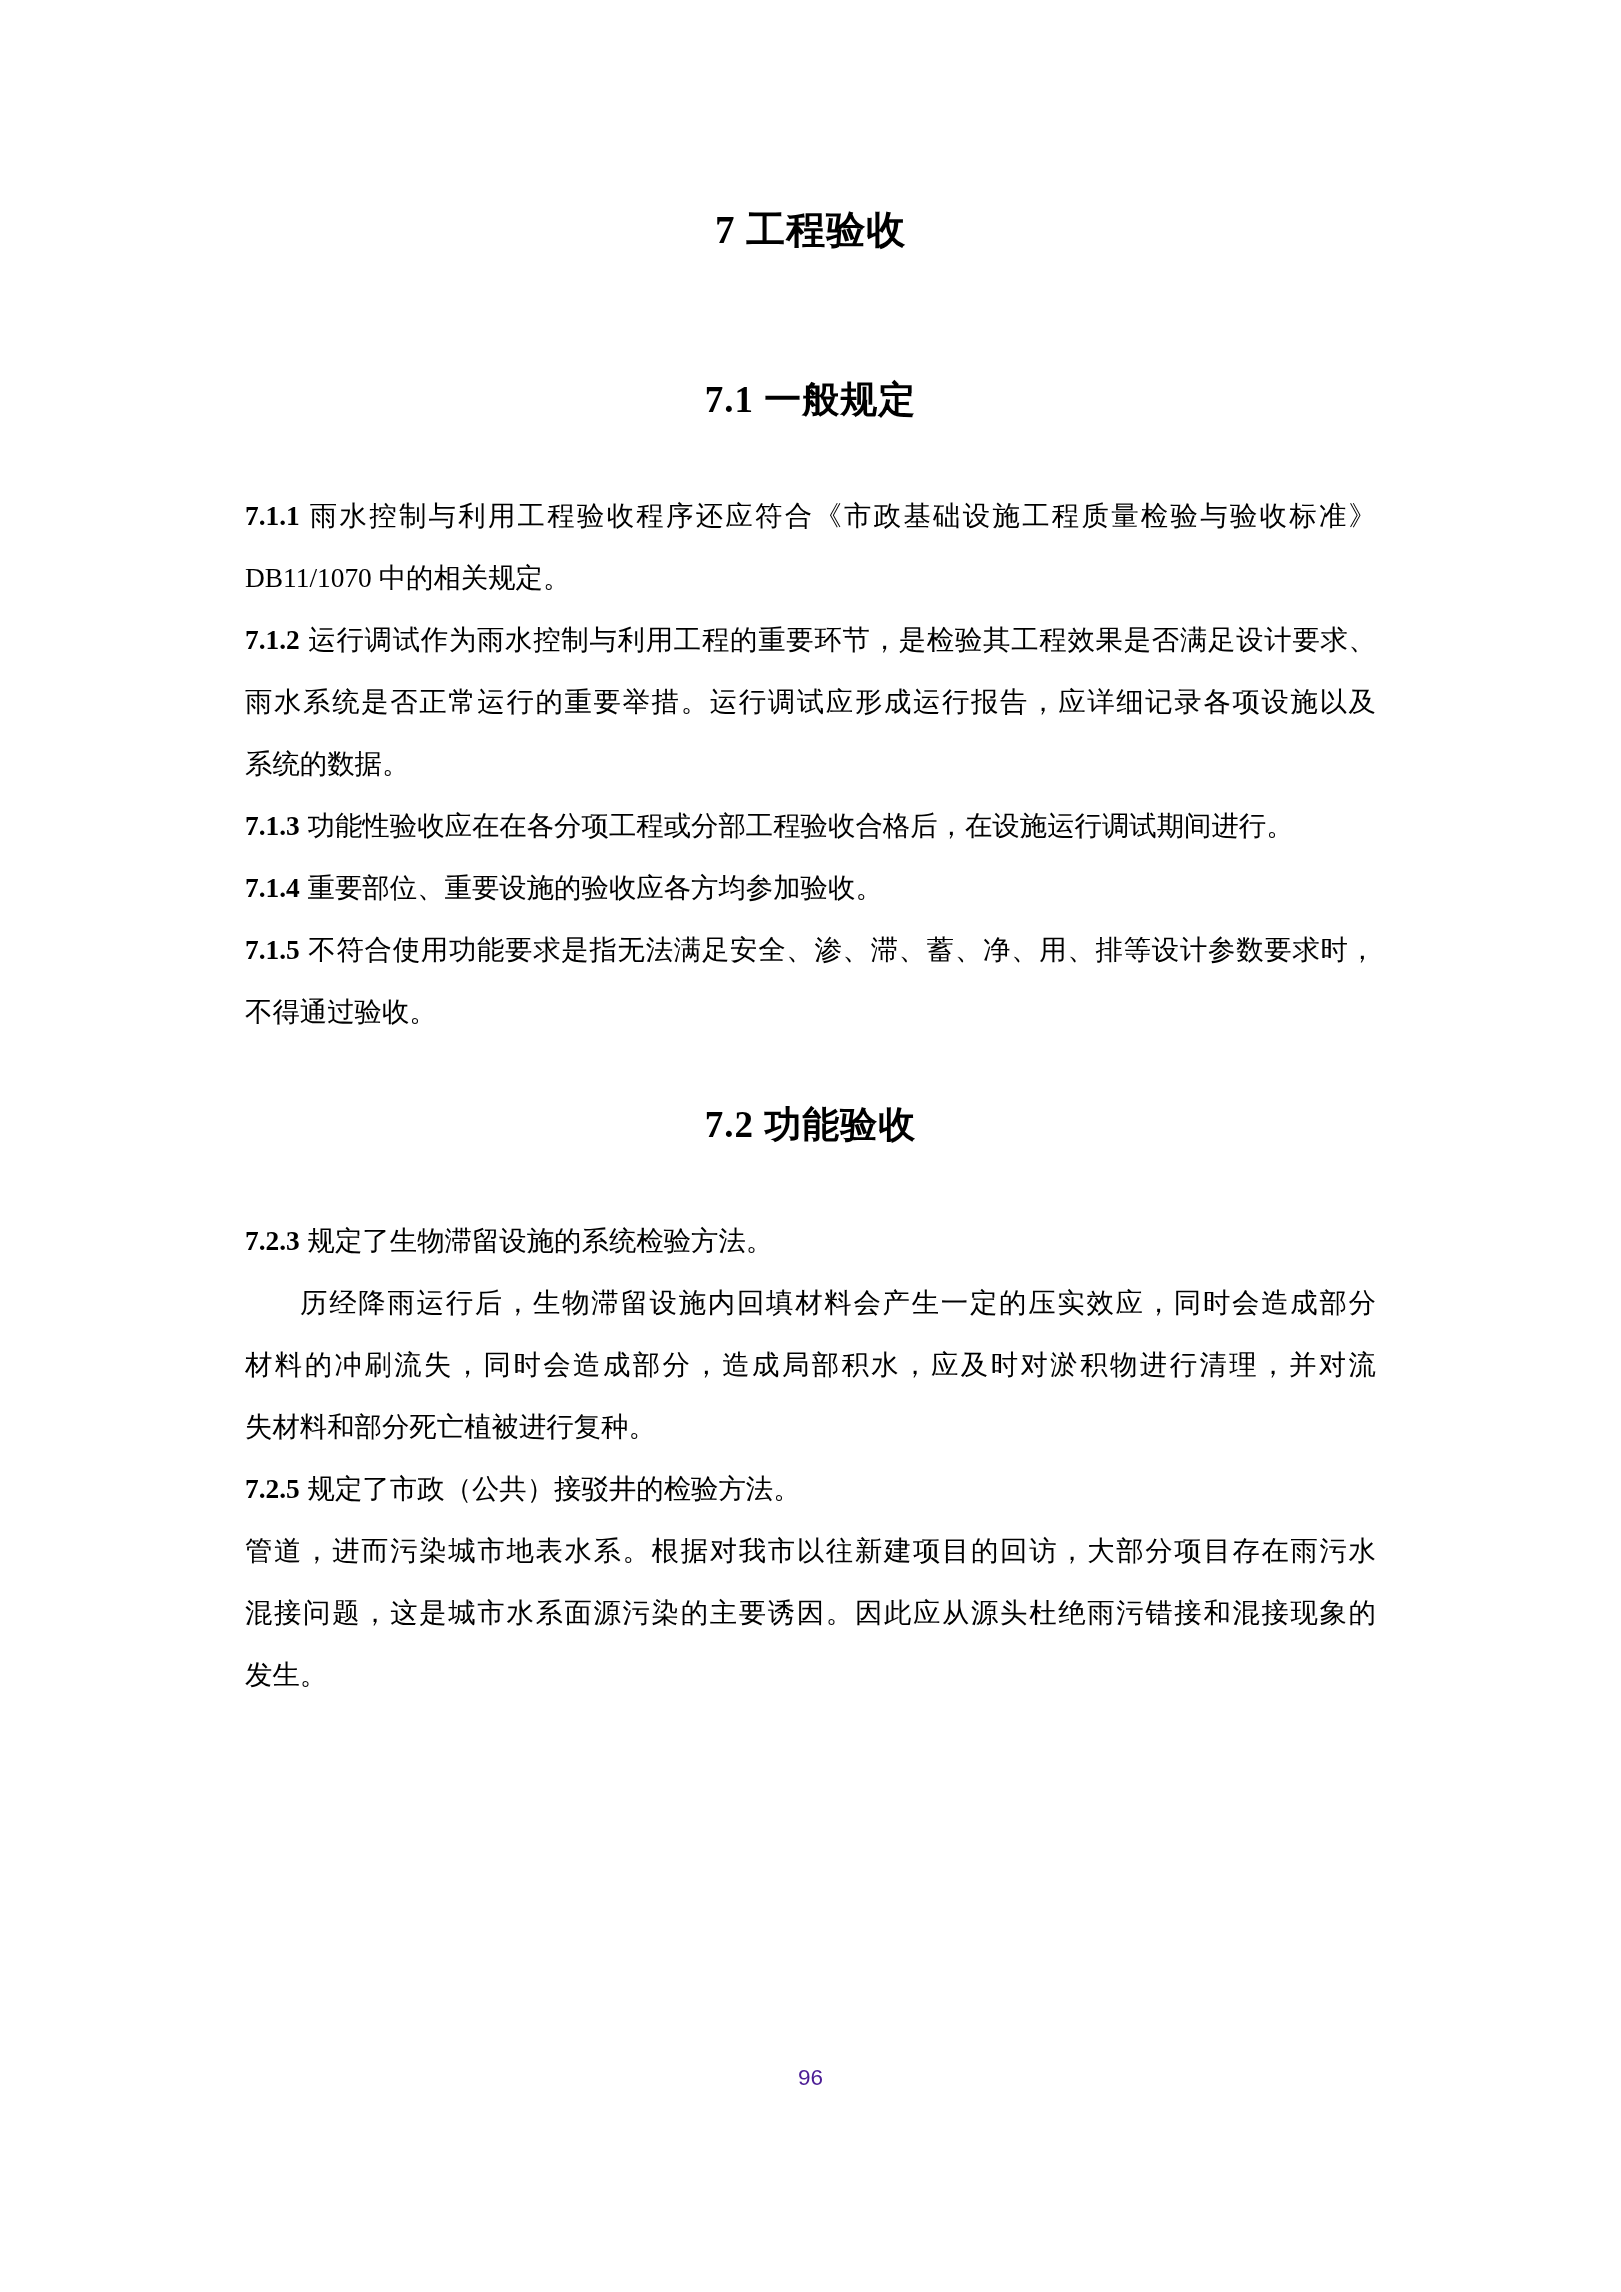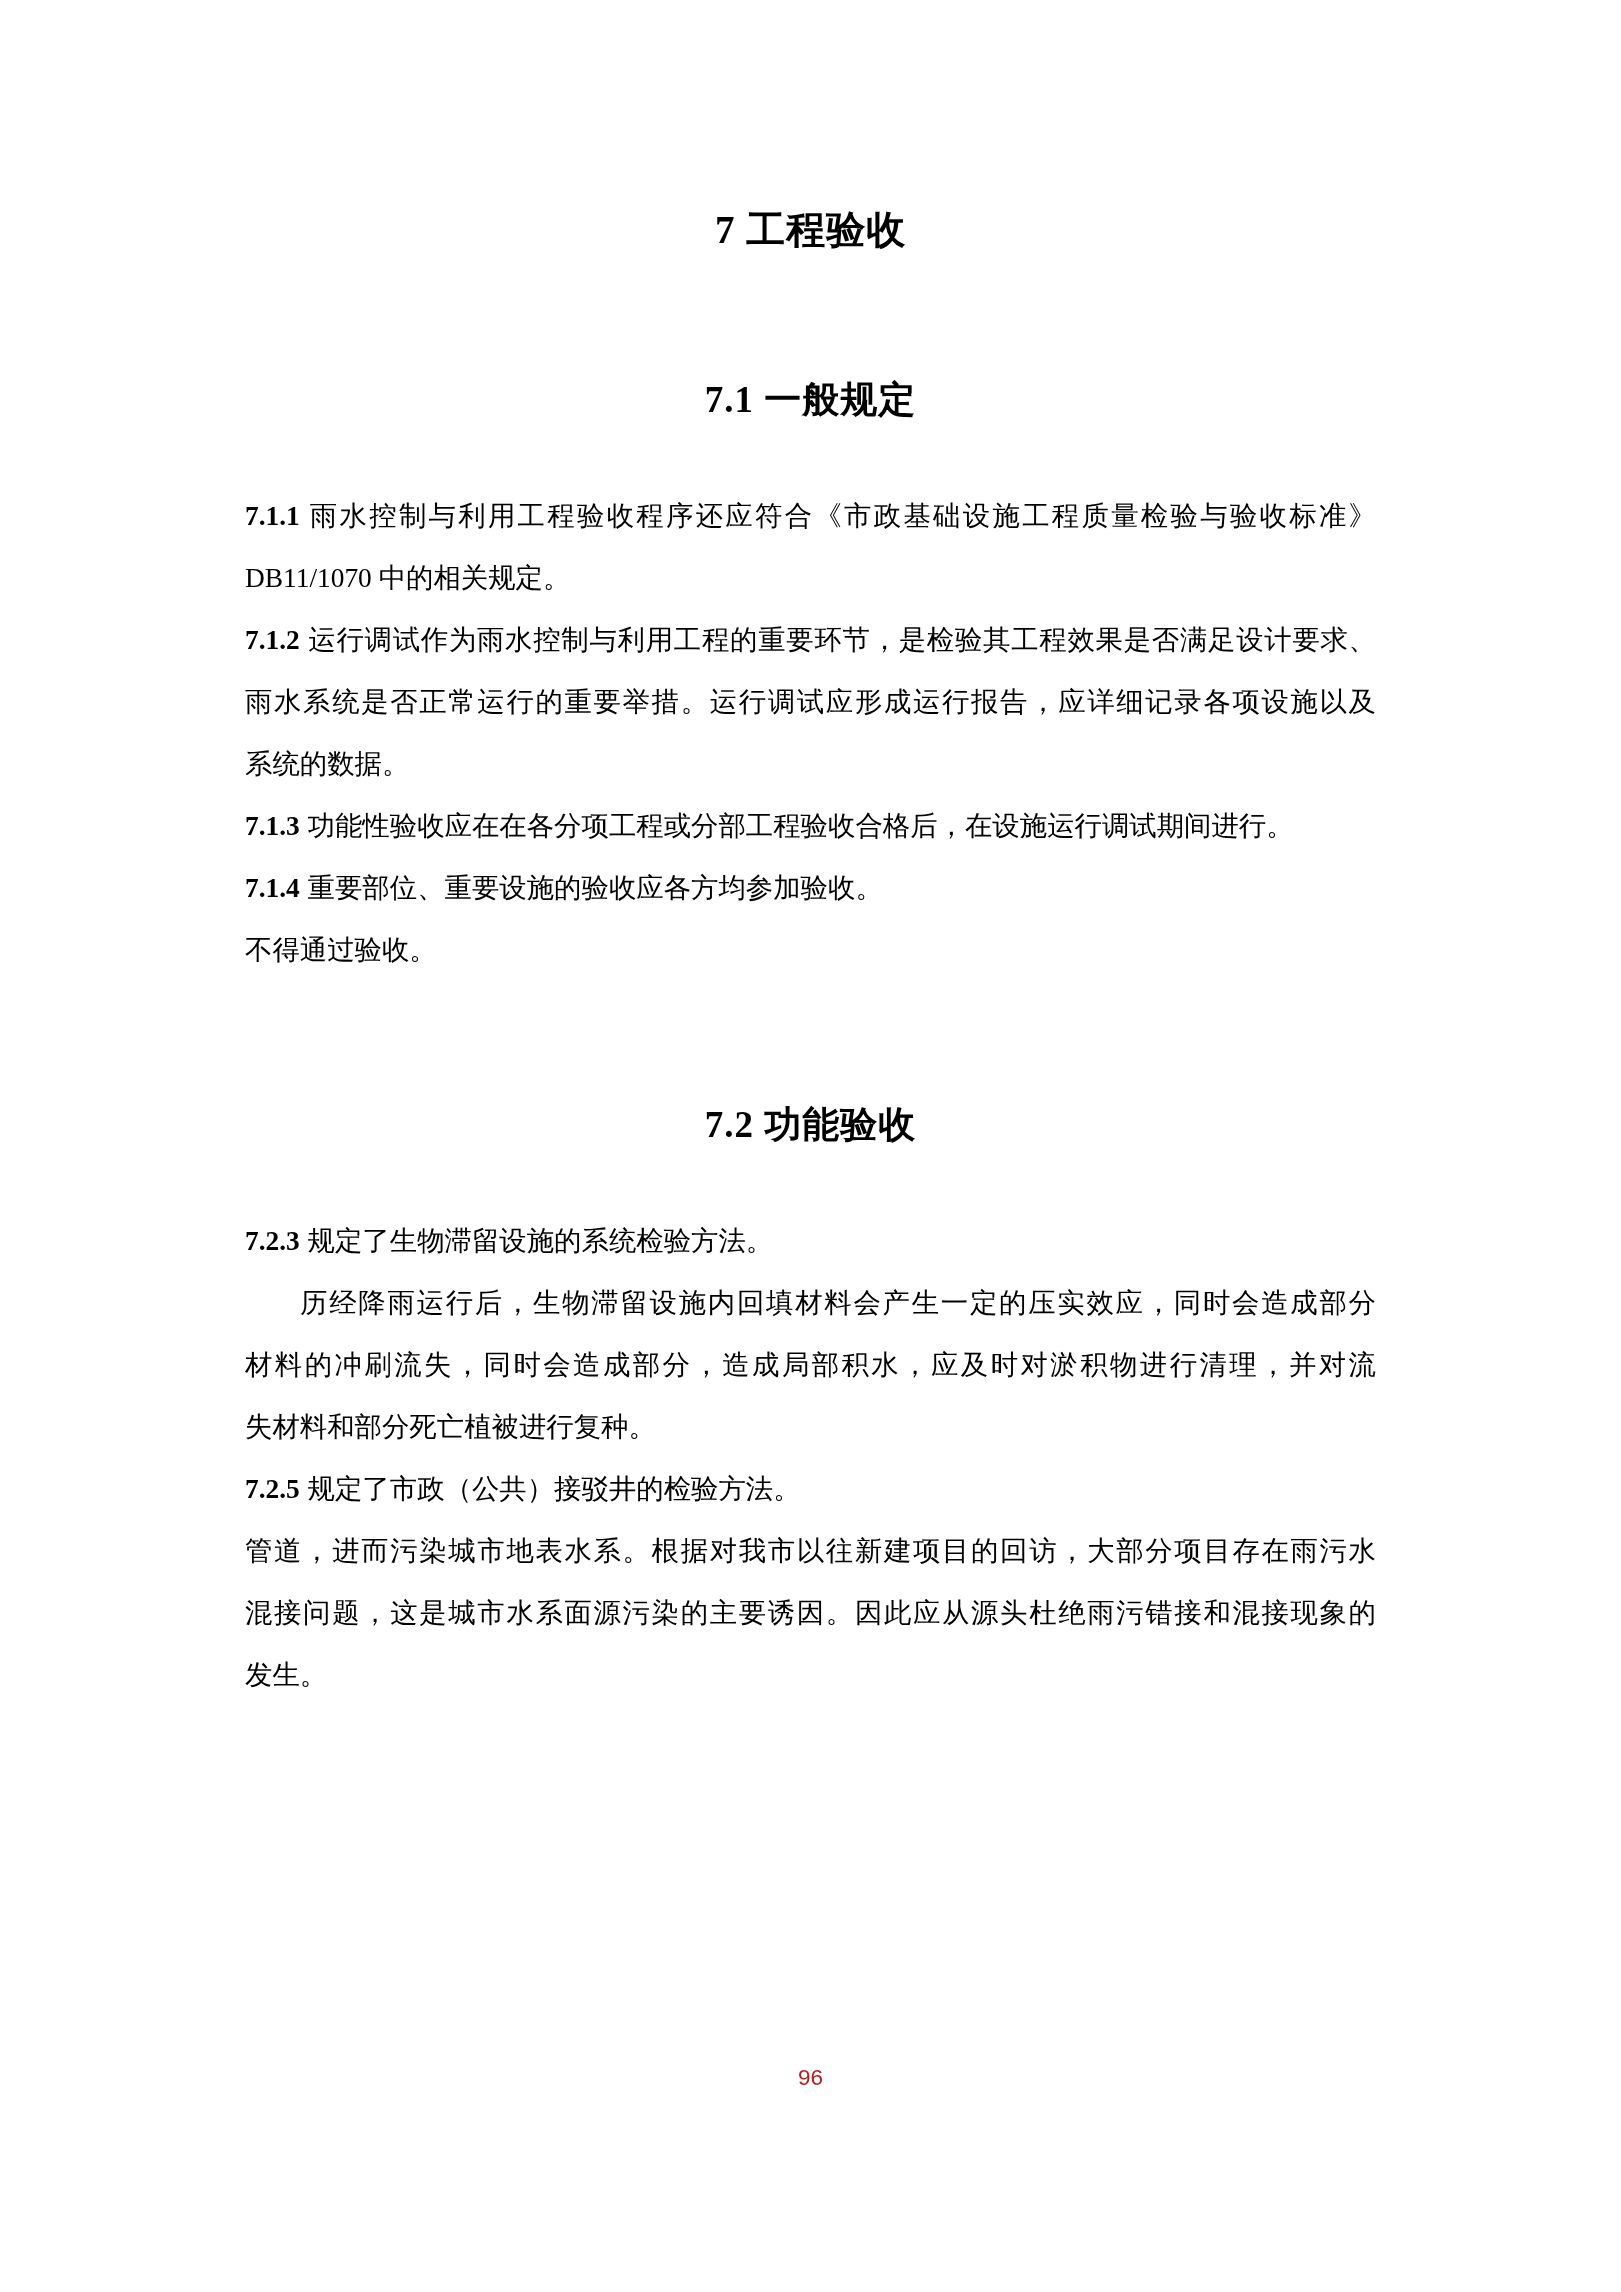--- a/index.html
+++ b/index.html
@@ -68,40 +68,41 @@
   }
   .page-number {
     position: absolute;
     top: 2062px;
     left: 0;
     width: 100%;
     text-align: center;
     font-family: "Liberation Sans", "DejaVu Sans", sans-serif;
     font-size: 22.5px;
     line-height: 31px;
-    color: #b91c1c;
+    color: #4c1d95;
   }
 </style>
 </head>
 <body>
 
 <div class="page">
   <h1 class="chapter-title">7 工程验收</h1>
 
   <div id="sections">
       <section class="section section-0">
         <h2 class="section-heading">7.1 一般规定</h2>
         <div class="section-body">
           <div class="line fill"><b class="clause-num">7.1.1</b>雨水控制与利用工程验收程序还应符合《市政基础设施工程质量检验与验收标准》</div>
           <div class="line">DB11/1070 中的相关规定。</div>
           <div class="line fill"><b class="clause-num">7.1.2</b>运行调试作为雨水控制与利用工程的重要环节，是检验其工程效果是否满足设计要求、</div>
           <div class="line fill">雨水系统是否正常运行的重要举措。运行调试应形成运行报告，应详细记录各项设施以及</div>
           <div class="line">系统的数据。</div>
           <div class="line"><b class="clause-num">7.1.3</b>功能性验收应在在各分项工程或分部工程验收合格后，在设施运行调试期间进行。</div>
           <div class="line"><b class="clause-num">7.1.4</b>重要部位、重要设施的验收应各方均参加验收。</div>
+          <div class="line fill"><b class="clause-num">7.1.5</b>不符合使用功能要求是指无法满足安全、渗、滞、蓄、净、用、排等设计参数要求时，</div>
           <div class="line">不得通过验收。</div>
         </div>
       </section>
       <section class="section section-1">
         <h2 class="section-heading">7.2 功能验收</h2>
         <div class="section-body">
           <div class="line"><b class="clause-num">7.2.3</b>规定了生物滞留设施的系统检验方法。</div>
           <div class="line fill indent">历经降雨运行后，生物滞留设施内回填材料会产生一定的压实效应，同时会造成部分</div>
           <div class="line fill">材料的冲刷流失，同时会造成部分，造成局部积水，应及时对淤积物进行清理，并对流</div>
           <div class="line">失材料和部分死亡植被进行复种。</div>

